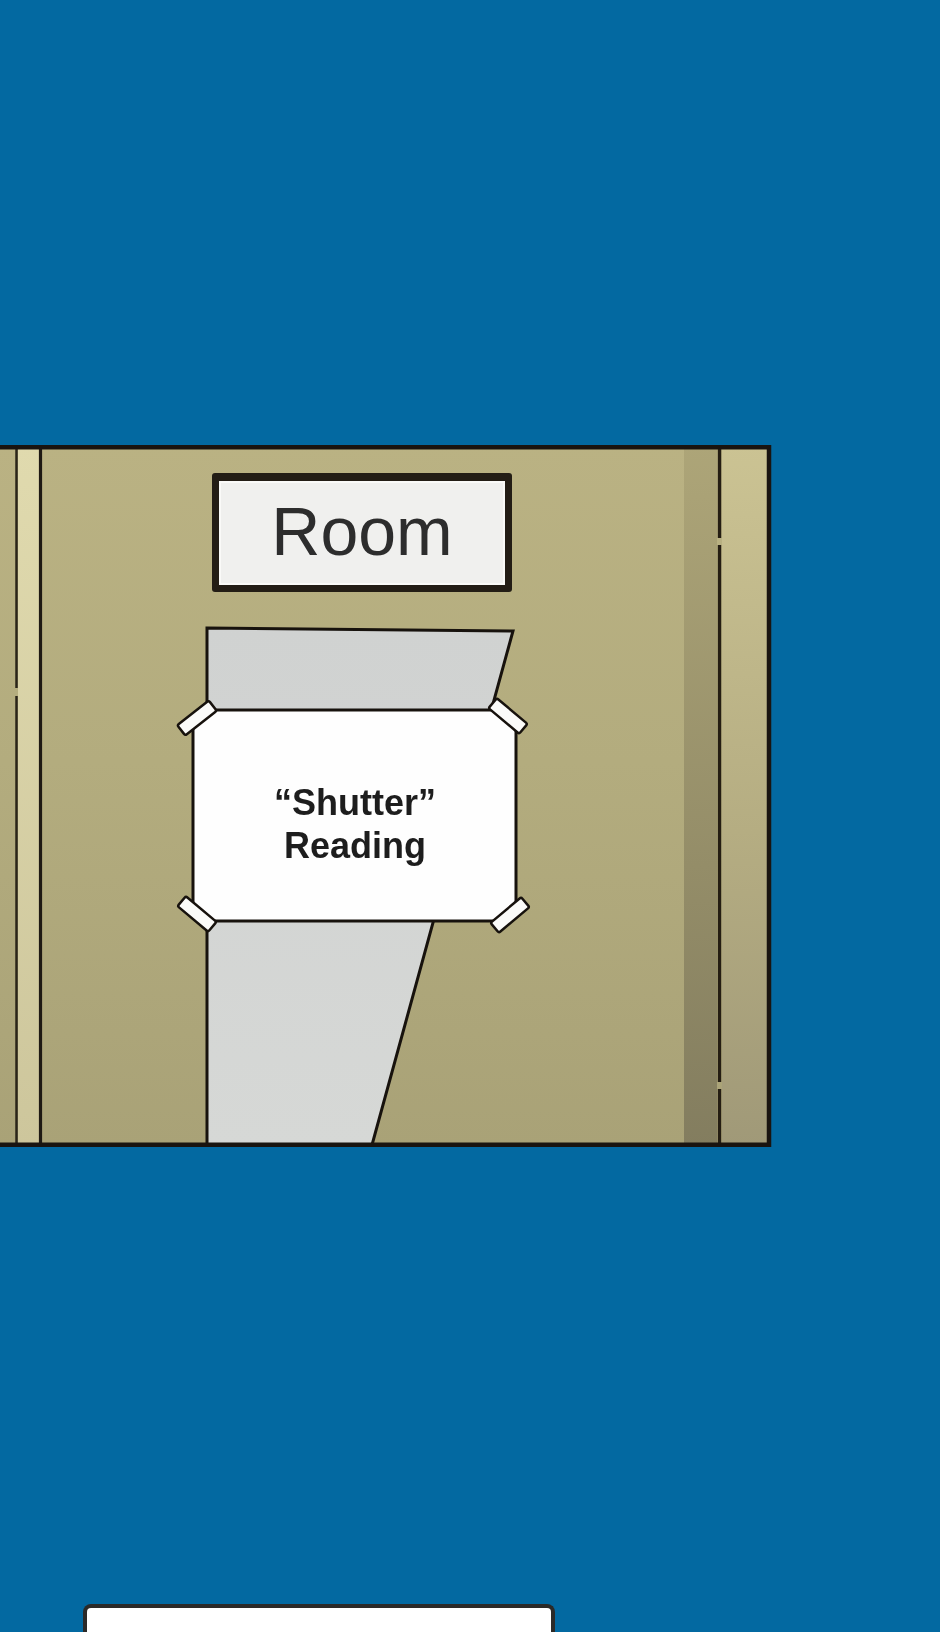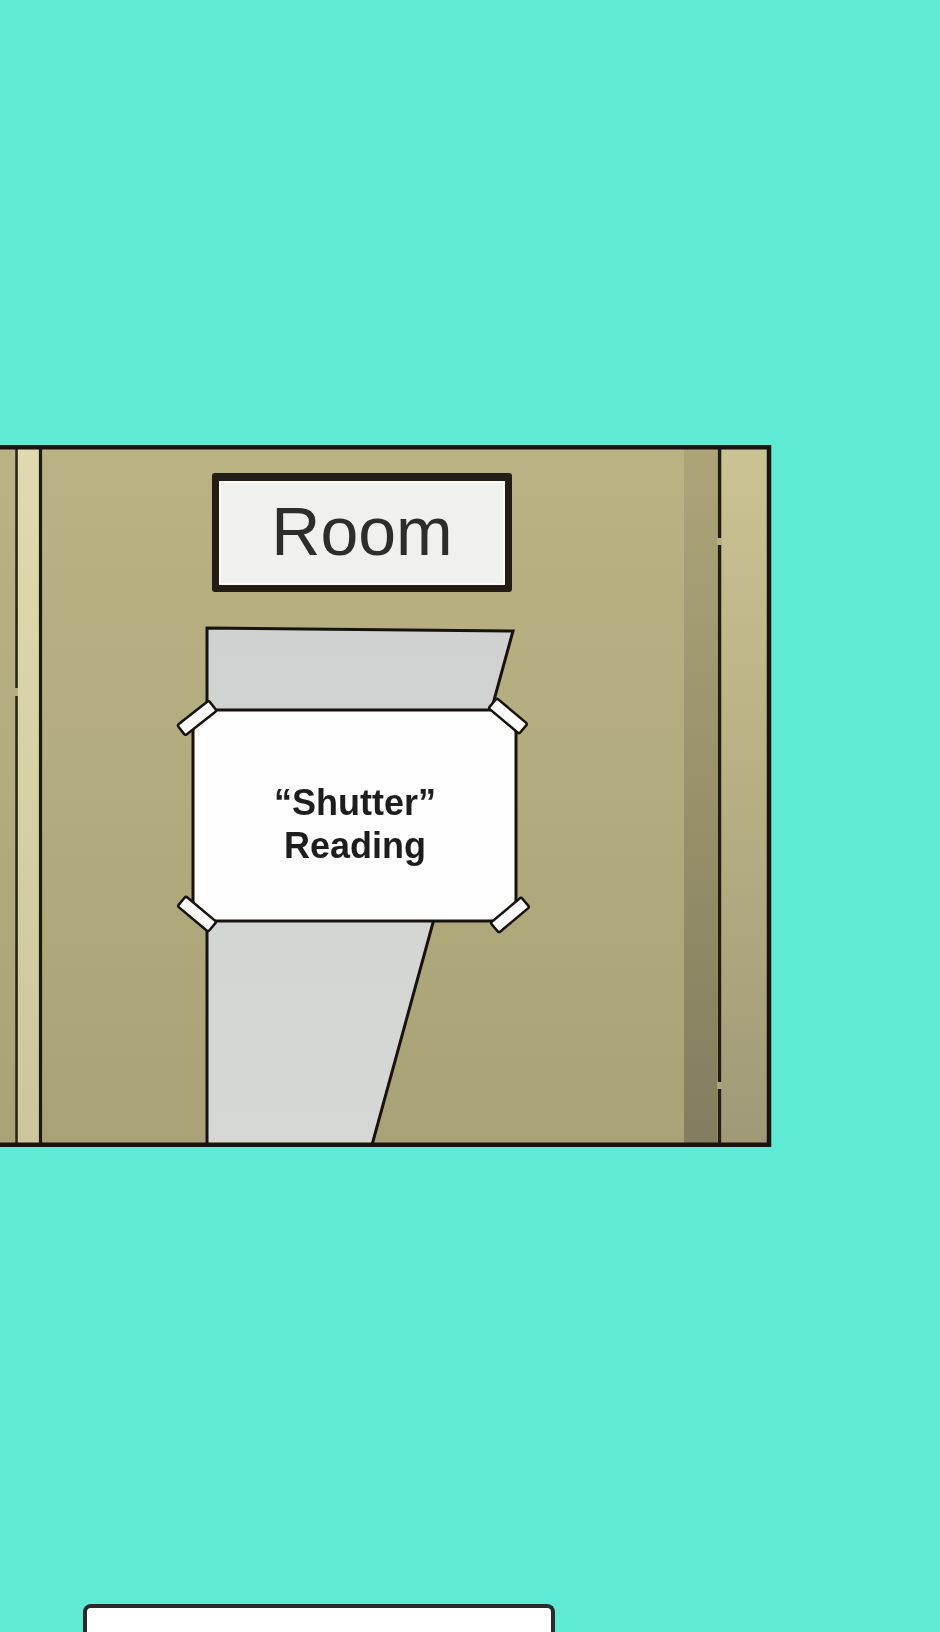--- a/index.html
+++ b/index.html
@@ -1,20 +1,20 @@
 <!DOCTYPE html>
 <html><head>
 <meta charset="utf-8">
 <style>
   html, body { margin: 0; padding: 0; background: #ffffff; }
   .stage {
     position: relative;
     width: 940px;
     height: 1632px;
-    background: #5eead4;
+    background: #0369a1;
     overflow: hidden;
     font-family: "Liberation Sans", sans-serif;
   }
   .comic-panel-svg {
     position: absolute;
     left: 0;
     top: 445px;
     width: 775px;
     height: 702px;
     display: block;

